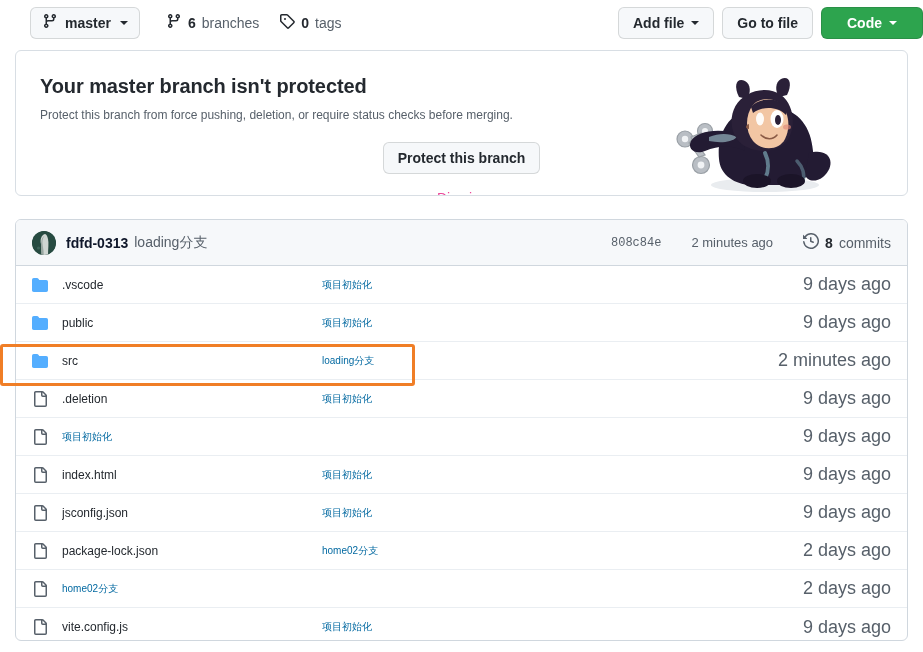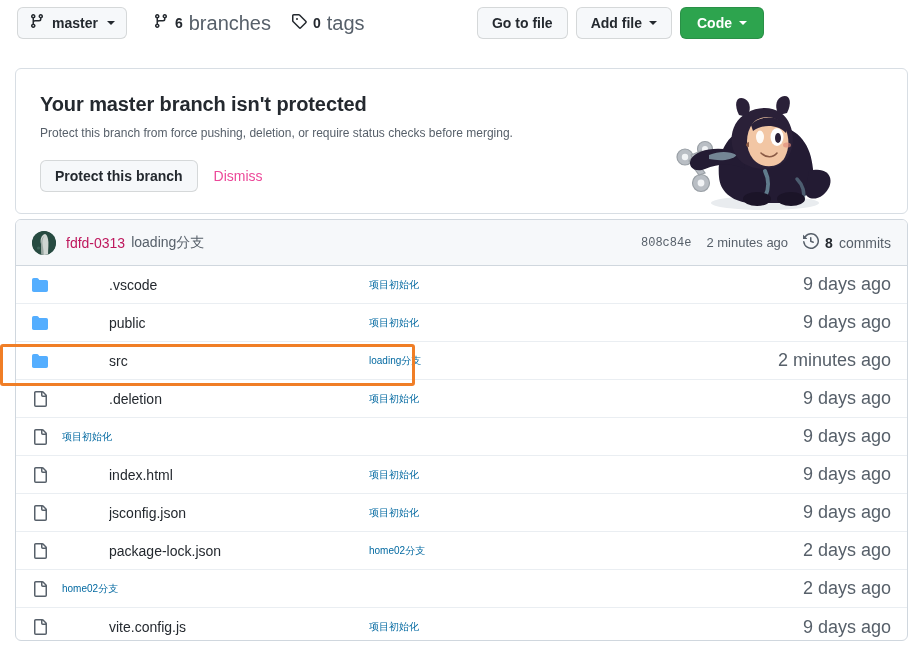--- a/index.html
+++ b/index.html
@@ -8,22 +8,22 @@
     width: 923px; height: 652px;
     background: #ffffff;
     font-family: "Liberation Sans", "DejaVu Sans", sans-serif;
     -webkit-font-smoothing: antialiased;
   }
   body { overflow: hidden; position: relative; }
 
   
   .toolbar {
     position: absolute;
-    left: 17px; top: 6px;
-    width: 747px; height: 34px;
+    left: 30px; top: 6px;
+    width: 893px; height: 34px;
     display: flex; align-items: center; text-align: right;
   }
   .branch-btn {
     display: flex; align-items: center; gap: 7px;
     height: 32px; padding: 0 11px;
     background: #f6f8fa;
     border: 1px solid rgba(27,31,36,0.15);
     border-radius: 6px;
     cursor: pointer;
   }
@@ -37,64 +37,63 @@
     border-right: 4px solid transparent;
     border-top: 4px solid #24292f;
     margin-left: 2px;
     flex: none;
   }
   .caret.light { border-top-color: #ffffff; }
 
   .meta-group { display: flex; align-items: center; margin-left: 26px; gap: 20px; }
   .meta-item { display: flex; align-items: center; gap: 6px; cursor: pointer; }
   .meta-item .num { font-size: 14px; font-weight: 600; color: #24292f; }
-  .meta-item .txt { font-size: 20px; color: #57606a; }
+  .meta-item .txt { font-size: 14px; color: #57606a; }
 
   .toolbar-right {
     margin-left: auto;
     display: flex; align-items: center; gap: 8px;
   }
   .btn {
     height: 32px; padding: 0 14px;
     display: flex; align-items: center; gap: 5px;
     background: #f6f8fa;
     border: 1px solid rgba(27,31,36,0.15);
     border-radius: 6px;
     font-size: 14px; font-weight: 600; color: #24292f;
     cursor: pointer; white-space: nowrap;
   }
   .btn.code {
     background: #2da44e;
     border-color: rgba(27,31,36,0.15);
     color: #ffffff;
-    padding: 0 16px;
+    padding: 0 25px;
   }
 
   
   .banner {
     position: absolute;
     left: 15px; top: 50px;
     width: 893px; height: 146px;
     background: #ffffff;
     border: 1px solid #d8dee4;
     border-radius: 6px;
     overflow: hidden;
-    margin-top: 18px;
   }
   .banner-inner { padding: 24px 24px 0 24px; position: relative; z-index: 2; }
   .banner h2 {
     margin: 0 0 8px 0;
     font-size: 20px; font-weight: 600; color: #24292f;
     letter-spacing: -0.1px;
   }
   .banner p {
     margin: 0 0 18px 0;
     font-size: 12px; color: #57606a; line-height: 1.5;
   }
-  .banner-actions { display: flex; align-items: center; gap: 16px; }
+  .banner-actions { display: flex; align-items: center; gap: 16px; flex-direction: column; }
   .banner-actions .btn { height: 32px; }
   .dismiss-link {
     font-size: 14px; color: #ec4899; cursor: pointer;
   }
 
   
   .octocat {
     position: absolute;
     right: 56px; top: 10px;
     width: 190px; height: 136px;
@@ -119,30 +118,30 @@
     padding: 0 16px;
   }
   .avatar {
     width: 24px; height: 24px;
     border-radius: 50%;
     flex: none; margin-right: 10px;
     overflow: hidden;
     background: #2b4f45;
   }
   .commit-author {
-    font-size: 14px; font-weight: 400; color: #be185d;
+    font-size: 14px; font-weight: 700; color: #0f172a;
     cursor: pointer;
   }
   .commit-msg {
     font-size: 14px; color: #57606a;
     margin-left: 6px; cursor: pointer;
   }
   .commit-right {
     margin-left: auto;
-    display: flex; align-items: center; gap: 15px;
+    display: flex; align-items: center; gap: 30px;
   }
   .commit-sha {
     font-family: "Liberation Mono", "DejaVu Sans Mono", monospace;
     font-size: 12px; color: #57606a; cursor: pointer;
   }
   .commit-time { font-size: 13px; color: #57606a; }
   .commit-count {
     display: flex; align-items: center; gap: 6px;
     font-size: 14px; color: #57606a; cursor: pointer;
   }
@@ -151,24 +150,24 @@
   .row {
     height: 38px;
     display: flex; align-items: center;
     padding: 0 16px;
     border-bottom: 1px solid #eaeef2;
     position: relative;
   }
   .row:last-child { border-bottom: none; }
   .row .icn { width: 16px; height: 16px; flex: none; margin-right: 14px; display: block; }
   .row .name {
-    font-size: 14px; color: #24292f;
+    font-size: 12px; color: #24292f;
     width: 260px; flex: none;
     cursor: pointer; white-space: nowrap;
-    overflow: hidden; text-overflow: ellipsis; margin-left: 47px;
+    overflow: hidden; text-overflow: ellipsis;
   }
   .row .msg {
     font-size: 10px; color: #0369a1;
     flex: 1; cursor: pointer;
     white-space: nowrap; overflow: hidden; text-overflow: ellipsis;
   }
   .row .age {
     font-size: 18px; color: #57606a;
     flex: none; text-align: right; white-space: nowrap;
   }
@@ -216,25 +215,25 @@
           <path d="M1 7.775V2.75C1 1.784 1.784 1 2.75 1h5.025c.464 0 .91.184 1.238.513l6.25 6.25a1.75 1.75 0 0 1 0 2.474l-5.026 5.026a1.75 1.75 0 0 1-2.474 0l-6.25-6.25A1.752 1.752 0 0 1 1 7.775Zm1.5 0c0 .066.026.13.073.177l6.25 6.25a.25.25 0 0 0 .354 0l5.025-5.025a.25.25 0 0 0 0-.354l-6.25-6.25a.25.25 0 0 0-.177-.073H2.75a.25.25 0 0 0-.25.25ZM6 5a1 1 0 1 1 0 2 1 1 0 0 1 0-2Z"></path>
         </svg>
       </span>
       <span class="num">0</span>
       <span class="txt">tags</span>
     </div>
   </div>
 
   <div class="toolbar-right">
     <div class="btn">
-      <span>Go to file</span>
-    </div>
-    <div class="btn">
       <span>Add file</span>
       <span class="caret"></span>
+    </div>
+    <div class="btn">
+      <span>Go to file</span>
     </div>
     <div class="btn code">
       <span>Code</span>
       <span class="caret light"></span>
     </div>
   </div>
 </div>
 
 <div class="banner">
 

